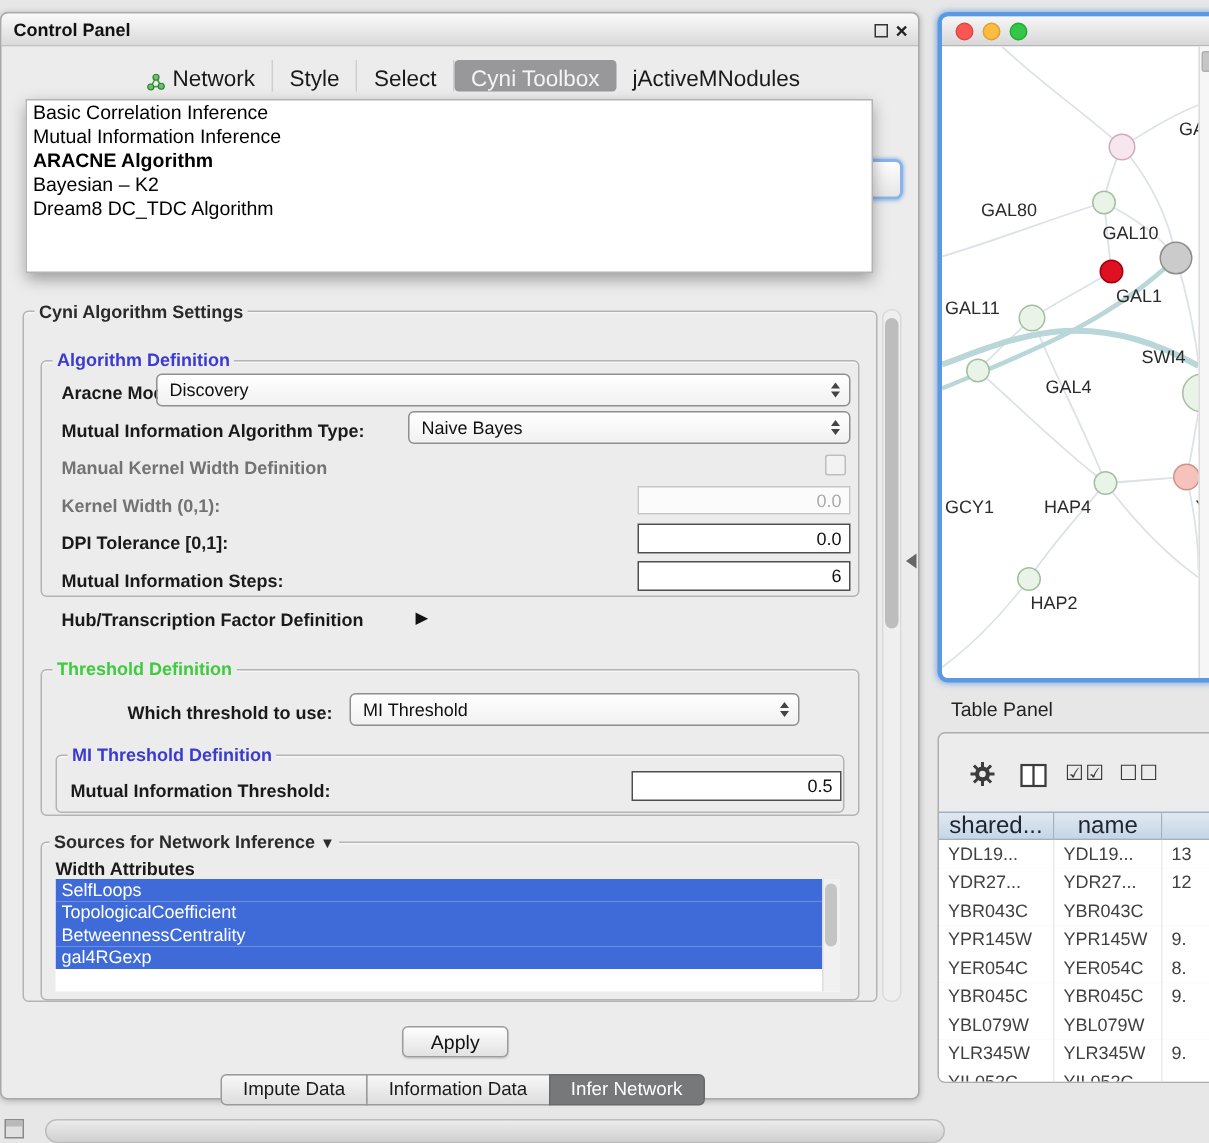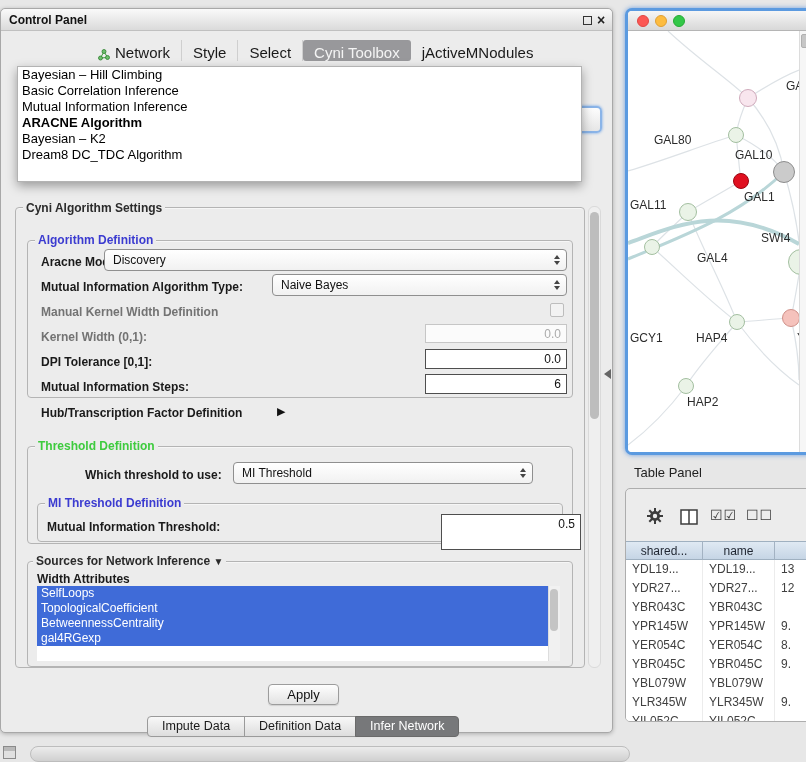--- a/index.html
+++ b/index.html
@@ -73,21 +73,21 @@
   .nd-gray{background:#cbcbcb;border:1px solid #8d8d8d}
   .nd-salmon{background:#f5c2bc;border:1px solid #cf9089}
   .nlabel{position:absolute;font-size:12px;color:#2b2b2b;white-space:nowrap}
 
   
   #tp-title{left:634px;top:465px;font-size:13px;color:#222}
   #tbl-win{left:625px;top:488px;width:188px;height:234px;background:#ececec;border:1px solid #adadad;border-radius:5px;overflow:hidden}
   .tb-icon{position:absolute;cursor:default}
   .chk-icons{font-size:14px;color:#3a3a3a;letter-spacing:1px}
   #tbl-head{position:absolute;left:0;top:52px;width:186px;height:19px;display:flex}
-  .hc{background:linear-gradient(#dfe9f3,#c6d5e5);border-right:1px solid #a3b2c2;border-top:1px solid #9fb0c0;border-bottom:1px solid #9fb0c0;font-size:12px;color:#1f2530;display:flex;align-items:center;justify-content:center;white-space:nowrap;overflow:hidden}
+  .hc{background:linear-gradient(#dfe9f3,#c6d5e5);border-right:1px solid #a3b2c2;border-top:1px solid #9fb0c0;border-bottom:1px solid #9fb0c0;font-size:16px;color:#1f2530;display:flex;align-items:center;justify-content:center;white-space:nowrap;overflow:hidden}
   #tbl-rows{position:absolute;left:0;top:71px;width:186px}
   .trow{display:flex;height:19px;background:#fff}
   .tc{font-size:12px;line-height:19px;padding-left:6px;border-right:1px solid #ececec;white-space:nowrap;overflow:hidden;color:#404040}
   .c0{width:77px}.c1{width:72px}.c2{flex:1;border-right:none}
 
   
   #mini-icon{left:3px;top:746px;width:13px;height:13px;border:1px solid #8a8a8a;background:#e0e0e0}
   #mini-icon::before{content:"";position:absolute;left:0;top:0;width:100%;height:4px;background:#b9b9b9}
   #bottom-strip{left:30px;top:746px;width:600px;height:16px;background:linear-gradient(#ececec,#d0d0d0);border:1px solid #bdbdbd;border-radius:8px}
   #panel-handle{left:604px;top:369px;width:0;height:0;border-top:5px solid transparent;border-bottom:5px solid transparent;border-right:7px solid #666}
@@ -127,21 +127,20 @@
         <span>Cyni Toolbox</span>
       </div>
     <div class="tab">
         <span>jActiveMNodules</span>
       </div>
   </div>
 
   <div id="alg-settings-btn" class="abs"></div>
 
   <div id="dd" class="abs">
-    <div class="dd-it">Bayesian – Hill Climbing</div>
     <div class="dd-it">Basic Correlation Inference</div>
     <div class="dd-it">Mutual Information Inference</div>
     <div class="dd-it b">ARACNE Algorithm</div>
     <div class="dd-it">Bayesian – K2</div>
     <div class="dd-it">Dream8 DC_TDC Algorithm</div>
   </div>
 
   <div class="group abs" style="left:14px;top:198px;width:570px;height:461px"></div>
   <span class="gtitle abs" style="left:22px;top:192px">Cyni Algorithm Settings</span>
 
@@ -193,42 +192,42 @@
     <span class="arrs">
         <span class="tri-u"></span>
         <span class="tri-d"></span>
       </span>
   </div>
 
   <div class="group abs" style="left:36px;top:494px;width:526px;height:39px"></div>
   <span class="gtitle blue abs" style="left:44px;top:487px">MI Threshold Definition</span>
 
   <span class="lbl abs" style="left:46px;top:511px">Mutual Information Threshold:</span>
-  <div class="field abs" style="left:440px;top:505px;width:140px;height:36px">0.5</div>
+  <div class="field abs" style="left:420px;top:505px;width:140px;height:20px">0.5</div>
 
   <div class="group abs" style="left:26px;top:552px;width:546px;height:106px"></div>
   <span class="gtitle abs" style="left:32px;top:545px"><span>Sources for Network Inference</span> <span style="font-size:10px">▼</span></span>
 
   <span class="lbl abs" style="left:36px;top:563px">Width Attributes</span>
 
   <div id="attr-list" class="abs">
     <div class="li sel">SelfLoops</div>
     <div class="li sel">TopologicalCoefficient</div>
     <div class="li sel">BetweennessCentrality</div>
     <div class="li sel">gal4RGexp</div>
     <div id="list-sb">
         <div id="list-sb-thumb"></div>
       </div>
   </div>
 
   <div id="apply-btn" class="abs">Apply</div>
 
   <div class="btabs abs">
     <div class="btab">Impute Data</div>
-    <div class="btab">Definition Data</div>
+    <div class="btab">Information Data</div>
     <div class="btab sel">Infer Network</div>
   </div>
 </div>
 
 <div id="net-win" class="abs">
   <div id="net-titlebar" class="abs">
     <span class="tl" style="left:9px;background:#fc5753;border:1px solid #df4744"></span>
     <span class="tl" style="left:27px;background:#fdbc40;border:1px solid #de9f34"></span>
     <span class="tl" style="left:45px;background:#33c748;border:1px solid #27aa35"></span>
   </div>

